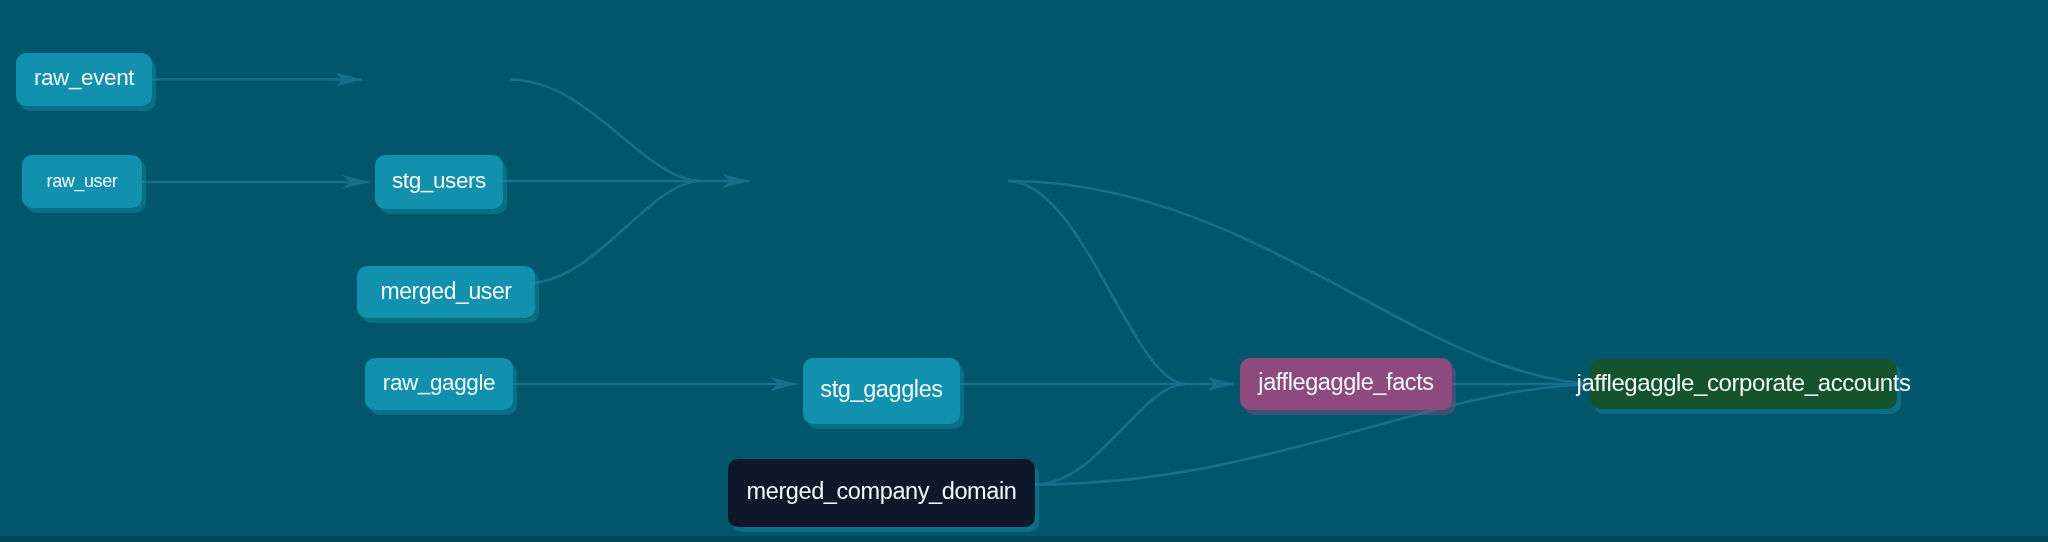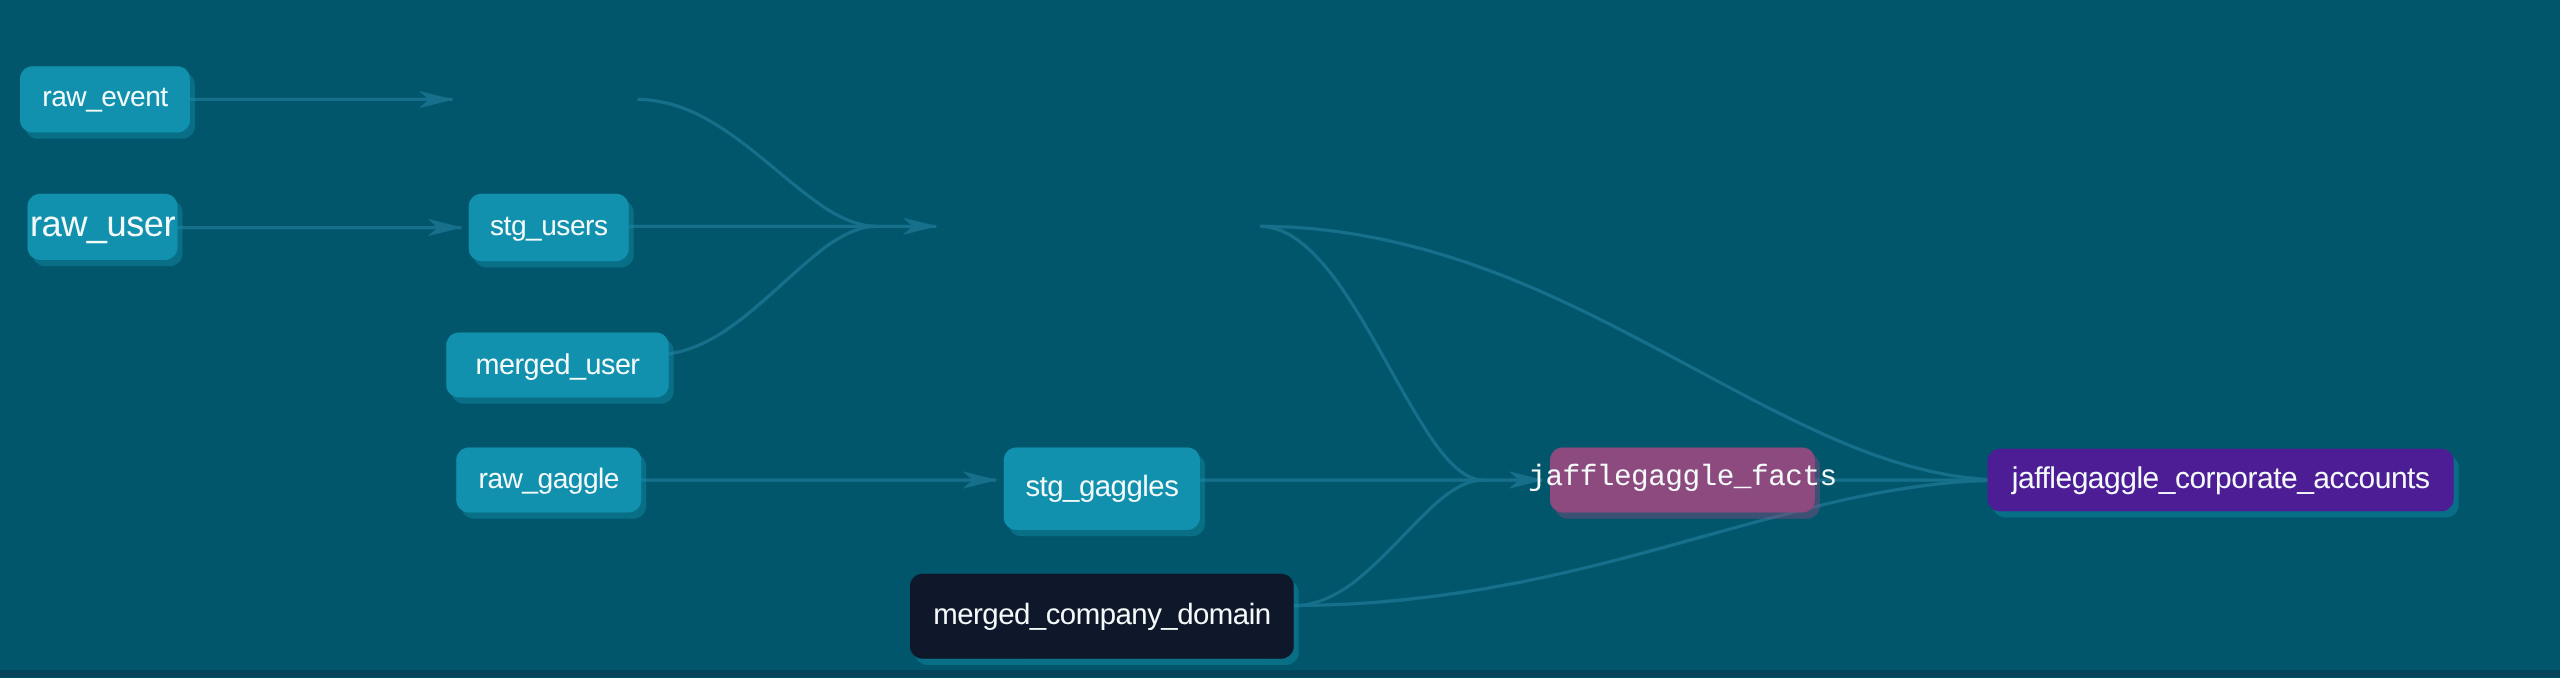--- a/index.html
+++ b/index.html
@@ -73,38 +73,38 @@
       <path d="M1452,384 L1603,384" fill="none" stroke="#17708B" stroke-width="2.6"></path>
       <path d="M1008,181 C1257.9,181 1424.5,384 1603,384" fill="none" stroke="#17708B" stroke-width="2.6"></path>
       <path d="M1035,484.5 C1273.56,484.5 1432.6,384 1603,384" fill="none" stroke="#17708B" stroke-width="2.6"></path>
       <path d="M1603,384 L1651,384" fill="none" stroke="#17708B" stroke-width="2.6" marker-end="url(#arrow)"></path>
     </svg>
   <div id="nodes-layer">
       <div class="node" style="left: 16px; top: 53px; width: 136px; height: 53px; background: rgb(17, 145, 174); box-shadow: rgba(17, 145, 174, 0.42) 4px 5px 0px;">
         <span class="node-label" style="color: rgb(244, 249, 250); font-size: 22.5px;">raw_event</span>
       </div>
       <div class="node" style="left: 22px; top: 155px; width: 120px; height: 53px; background: rgb(17, 145, 174); box-shadow: rgba(17, 145, 174, 0.42) 4px 5px 0px;">
-        <span class="node-label" style="color: rgb(244, 249, 250); font-size: 29px;">raw_user</span>
+        <span class="node-label" style="color: rgb(244, 249, 250); font-size: 18px;">raw_user</span>
       </div>
       <div class="node" style="left: 375px; top: 155px; width: 128px; height: 54px; background: rgb(17, 145, 174); box-shadow: rgba(17, 145, 174, 0.42) 4px 5px 0px;">
         <span class="node-label" style="color: rgb(244, 249, 250); font-size: 22.5px;">stg_users</span>
       </div>
       <div class="node" style="left: 357px; top: 266px; width: 178px; height: 52px; background: rgb(17, 145, 174); box-shadow: rgba(17, 145, 174, 0.42) 4px 5px 0px;">
         <span class="node-label" style="color: rgb(244, 249, 250); font-size: 23px;">merged_user</span>
       </div>
       <div class="node" style="left: 365px; top: 358px; width: 148px; height: 52px; background: rgb(17, 145, 174); box-shadow: rgba(17, 145, 174, 0.42) 4px 5px 0px;">
         <span class="node-label" style="color: rgb(244, 249, 250); font-size: 22.5px;">raw_gaggle</span>
       </div>
       <div class="node" style="left: 803px; top: 358px; width: 157px; height: 66px; background: rgb(17, 145, 174); box-shadow: rgba(17, 145, 174, 0.42) 4px 5px 0px;">
         <span class="node-label" style="color: rgb(244, 249, 250); font-size: 23.5px;">stg_gaggles</span>
       </div>
       <div class="node" style="left: 1240px; top: 358px; width: 212px; height: 52px; background: rgb(140, 74, 126); box-shadow: rgba(140, 74, 126, 0.42) 4px 5px 0px;">
-        <span class="node-label" style="color: rgb(244, 249, 250); font-size: 23.5px; font-family: Liberation Mono, monospace;">jafflegaggle_facts</span>
+        <span class="node-label" style="color: rgb(244, 249, 250); font-size: 23.5px;">jafflegaggle_facts</span>
       </div>
       <div class="node" style="left: 728px; top: 459px; width: 307px; height: 68px; background: #0f172a; box-shadow: rgba(17, 145, 174, 0.42) 4px 5px 0px;">
         <span class="node-label" style="color: rgb(244, 249, 250); font-size: 23.5px;">merged_company_domain</span>
       </div>
-      <div class="node" style="left: 1590px; top: 359px; width: 373px; height: 50px; background: #4c1d95; box-shadow: rgba(17, 145, 174, 0.42) 4px 5px 0px;">
+      <div class="node" style="left: 1590px; top: 359px; width: 307px; height: 50px; background: #14532d; box-shadow: rgba(17, 145, 174, 0.42) 4px 5px 0px;">
         <span class="node-label" style="color: rgb(244, 249, 250); font-size: 24px;">jafflegaggle_corporate_accounts</span>
       </div>
     </div>
   <div id="bottom-bar" style="background: rgb(3, 69, 90);"></div>
 </div>
 
 </body></html>

